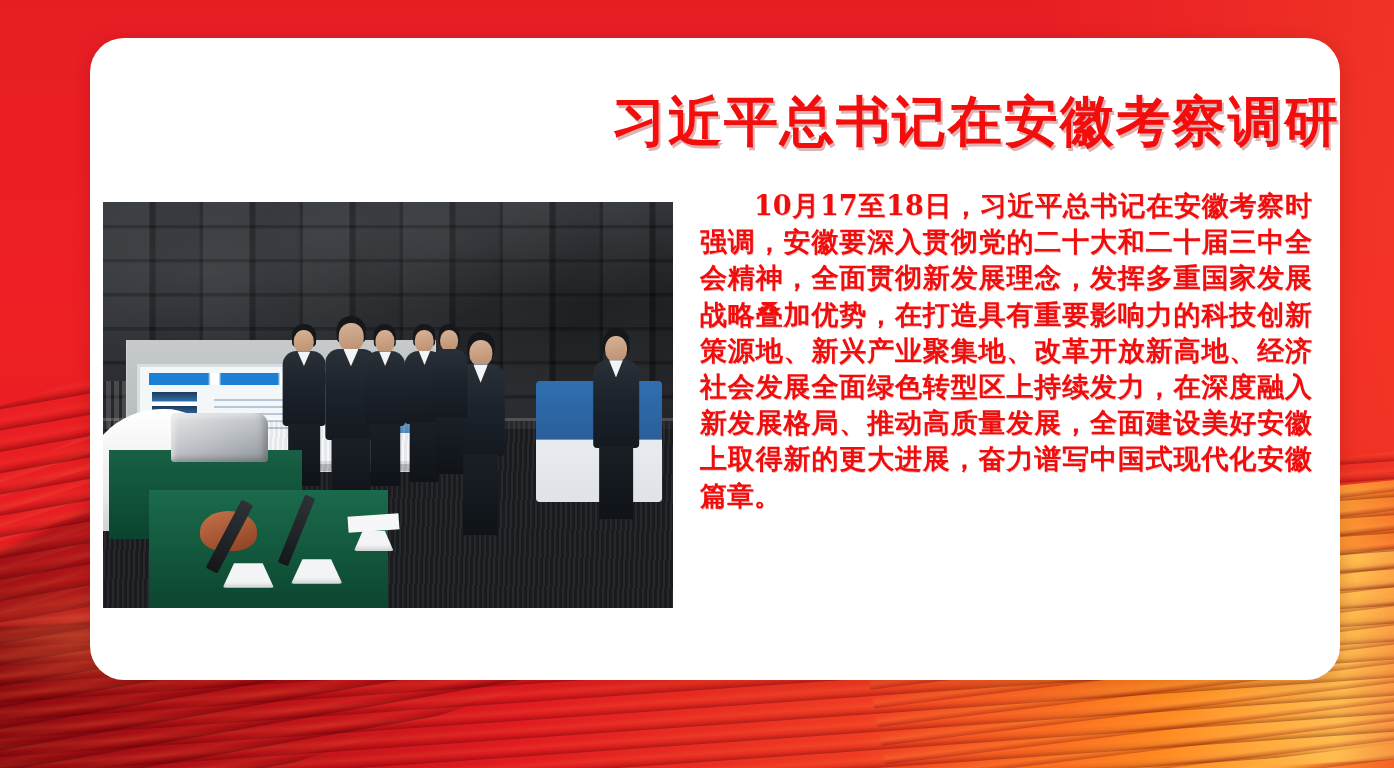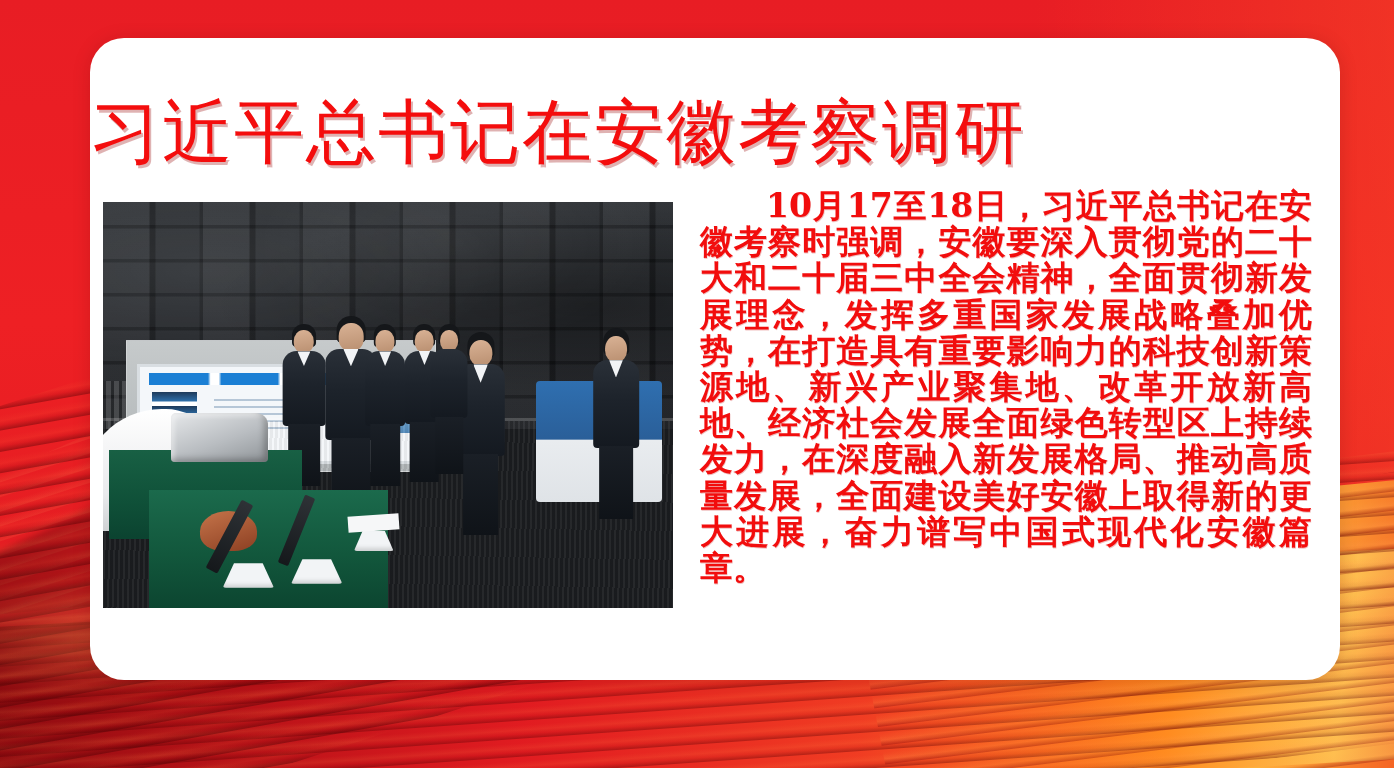--- a/index.html
+++ b/index.html
@@ -155,24 +155,24 @@
     background: #ffffff;
     border-radius: 34px;
     box-shadow: 0 2px 18px rgba(90,0,0,0.18);
   }
 
   
   .title {
     position: absolute;
     left: 0; right: 0;
     top: 48px;
-    text-align: left;
+    text-align: right;
     font-family: "DejaVu Sans", "Liberation Sans", sans-serif;
-    font-weight: normal;
-    font-size: 70px;
+    font-weight: bold;
+    font-size: 54px;
     letter-spacing: 2px;
     color: #f40d0d;
     text-shadow: 2px 3px 0 rgba(150,0,0,0.30);
     white-space: nowrap;
   }
 
   
   .photo {
     position: absolute;
     left: 13px;
@@ -390,21 +390,21 @@
 
   
   .body-text {
     position: absolute;
     left: 610px;
     top: 150px;
     width: 612px;
     color: #f20d0d;
     font-family: "DejaVu Serif", "Liberation Serif", serif;
     font-weight: bold;
-    font-size: 33px;
+    font-size: 27px;
     line-height: 36.2px;
     text-align: justify;
     text-justify: inter-ideograph;
     letter-spacing: 0px;
     text-shadow: 0.6px 0.6px 0 rgba(190,0,0,0.25);
   }
   .body-text p {
     margin: 0;
     text-indent: 2em;
   }

